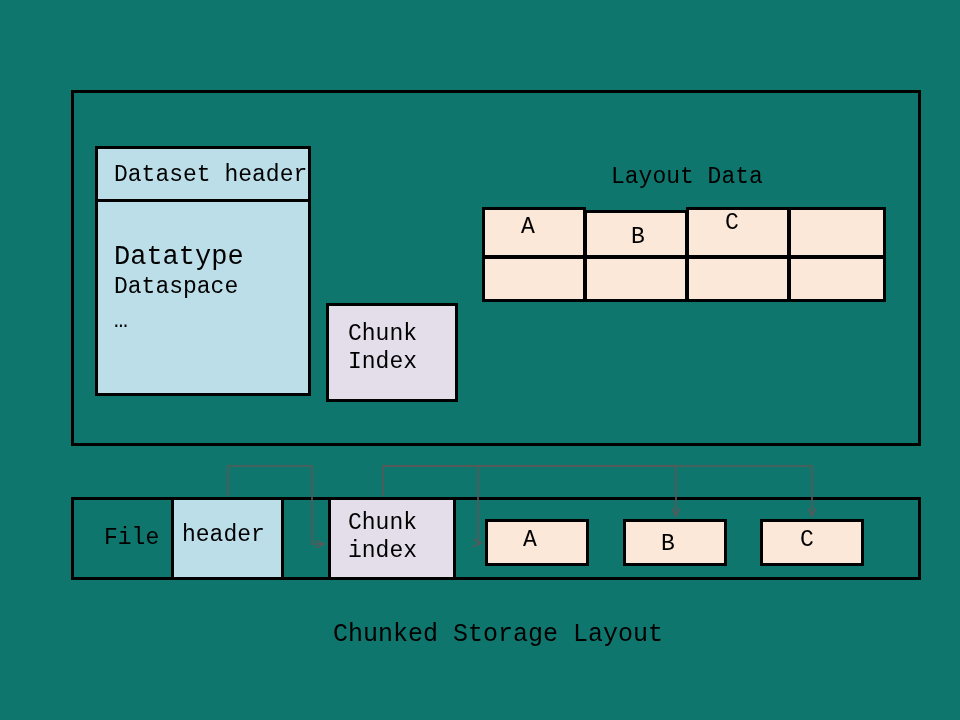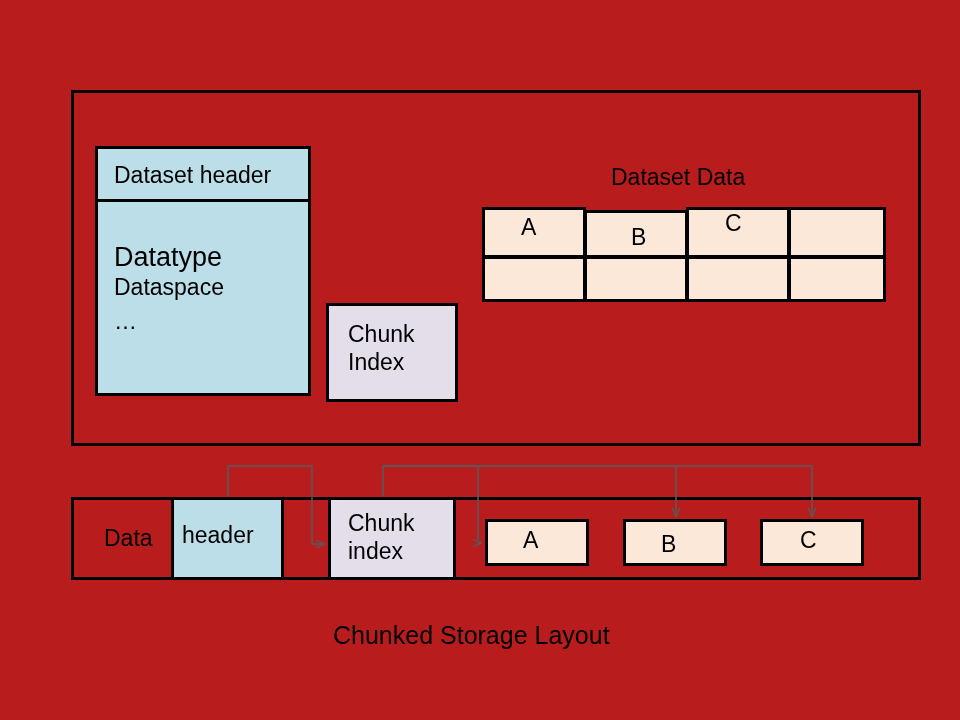--- a/index.html
+++ b/index.html
@@ -4,22 +4,22 @@
 <style>
   html, body {
     margin: 0;
     padding: 0;
     background: #ffffff;
   }
   #canvas {
     position: relative;
     width: 960px;
     height: 720px;
-    background: #b91c1c;
-    font-family: Liberation Sans, sans-serif;
+    background: #0f766e;
+    font-family: Liberation Mono, monospace;
     color: #000000;
     overflow: hidden;
   }
   .box {
     position: absolute;
     box-sizing: border-box;
     border: 3px solid #000000;
   }
   .outer-frame {
     background: transparent;
@@ -68,42 +68,42 @@
   <div class="label" style="left:114px; top:273px; font-size:23px;">Dataspace</div>
 
   <div class="label" style="left:114px; top:307px; font-size:23px;">…</div>
 
   <div class="box ctr" style="left:326px; top:303px; width:132px; height:99px;
               background:#e4ddea;"></div>
 
   <div class="label" style="left:348px; top:320px; font-size:23px;">Chunk
 Index</div>
 
-  <div class="label" style="left:611px; top:163px; font-size:23px;">Dataset Data</div>
+  <div class="label" style="left:611px; top:163px; font-size:23px;">Layout Data</div>
 
   <div class="box" style="left:482px; top:207px; width:104px; height:51px; background:#fce8d9;"></div>
   <div class="label" style="left:521px; top:213px; font-size:23px;">A</div>
 
   <div class="box" style="left:584px; top:210px; width:104px; height:48px; background:#fce8d9;"></div>
   <div class="label" style="left:631px; top:223px; font-size:23px;">B</div>
 
   <div class="box" style="left:686px; top:207px; width:104px; height:51px; background:#fce8d9;"></div>
   <div class="label" style="left:725px; top:209px; font-size:23px;">C</div>
 
   <div class="box" style="left:788px; top:207px; width:98px; height:51px; background:#fce8d9;"></div>
   <div class="label" style="left:828px; top:213px; font-size:23px;"></div>
 
   <div class="box" style="left:482px; top:256px; width:104px; height:46px; background:#fce8d9;"></div>
   <div class="box" style="left:584px; top:256px; width:104px; height:46px; background:#fce8d9;"></div>
   <div class="box" style="left:686px; top:256px; width:104px; height:46px; background:#fce8d9;"></div>
   <div class="box" style="left:788px; top:256px; width:98px; height:46px; background:#fce8d9;"></div>
 
   <div class="box outer-frame" style="left:71px; top:497px; width:850px; height:83px;"></div>
 
-  <div class="label" style="left:104px; top:524px; font-size:23px;">Data</div>
+  <div class="label" style="left:104px; top:524px; font-size:23px;">File</div>
 
   <div class="box" style="left:171px; top:497px; width:113px; height:83px; background:#bcdee9;"></div>
   <div class="label" style="left:182px; top:521px; font-size:23px;text-align:right;">header</div>
 
   <div class="box" style="left:328px; top:497px; width:128px; height:83px; background:#e4ddea;"></div>
   <div class="label" style="left:348px; top:509px; font-size:23px;">Chunk
 index</div>
 
   <div class="box" style="left:485px; top:519px; width:104px; height:47px; background:#fce8d9;"></div>
   <div class="label" style="left:523px; top:526px; font-size:23px;">A</div>

